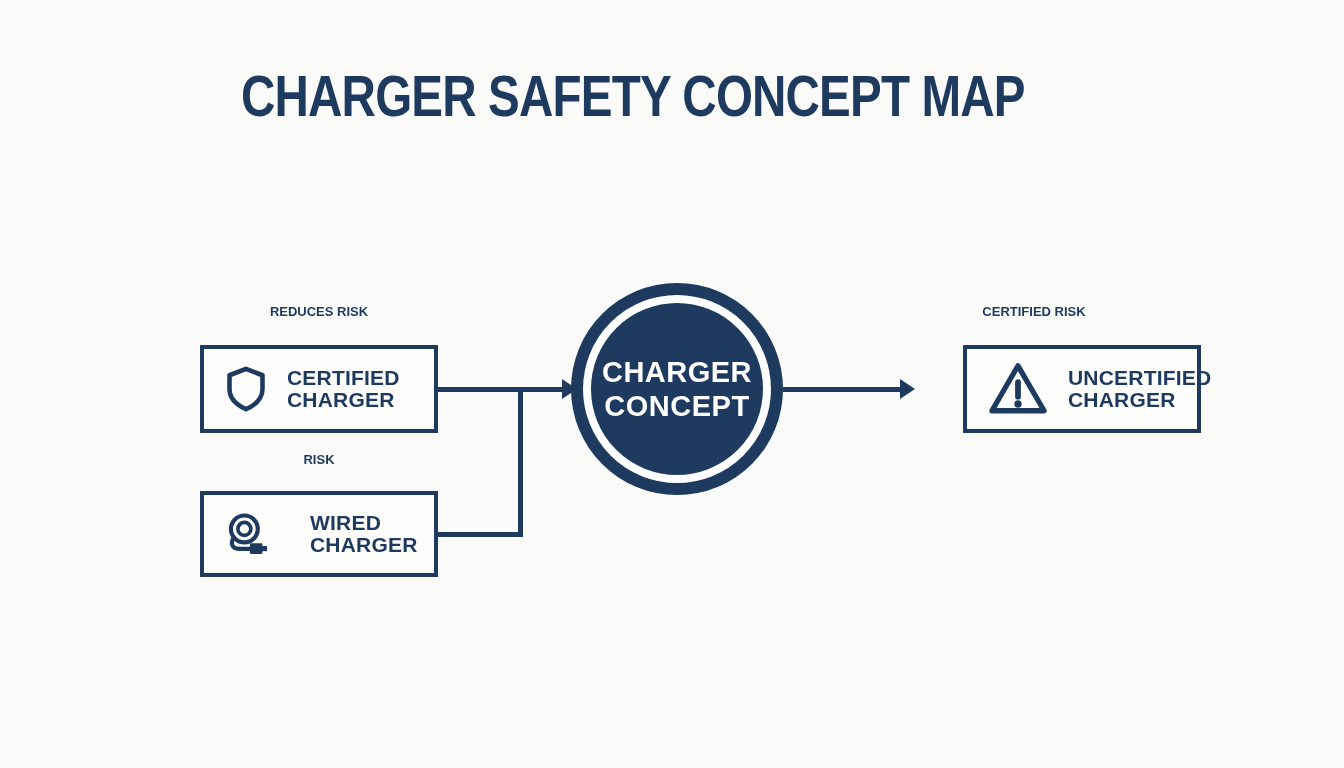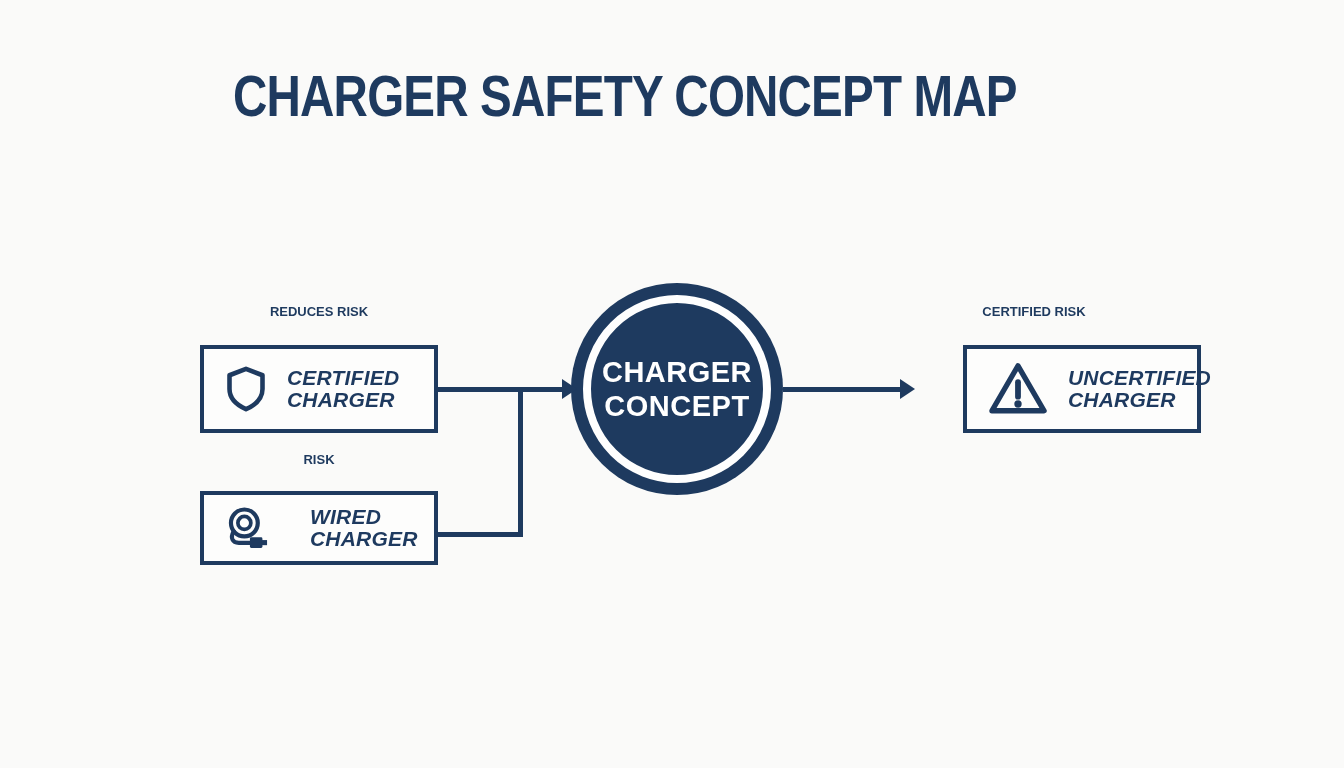--- a/index.html
+++ b/index.html
@@ -9,21 +9,21 @@
     background: #fafaf9;
     position: relative;
     overflow: hidden;
     color: #1e3a5f;
   }
   .canvas { position: absolute; inset: 0; }
 
   
   .title-wrap {
     position: absolute;
-    left: 8px; top: 62;
+    left: 16px; top: 62;
     top: 62px;
     width: 1234px;
     text-align: center;
   }
   .title {
     display: inline-block;
     font-size: 58px;
     font-weight: 700;
     letter-spacing: -1px;
     color: #1e3a5f;
@@ -46,21 +46,20 @@
   
   .node-box {
     position: absolute;
     width: 238px;
     background: #fdfdfc;
     border: 4.5px solid #1e3a5f;
     display: flex;
     align-items: center;
     padding-left: 20px;
     gap: 19px;
-    font-style: italic;
   }
   .node-text {
     font-size: 21px;
     font-weight: 700;
     line-height: 22px;
     color: #1e3a5f;
     letter-spacing: 0.2px;
   }
   .icon-slot { flex: 0 0 auto; display: flex; align-items: center; justify-content: center; }
 
@@ -121,21 +120,21 @@
       <svg width="44" height="50" viewBox="0 0 48 52" fill="none">
         <path d="M24 4 L42 11 V26 C42 37 33 44 24 48 C15 44 6 37 6 26 V11 Z" stroke="#1e3a5f" stroke-width="5" stroke-linejoin="round"></path>
       </svg>
     </span>
     <span class="node-text">
       <span>CERTIFIED</span><br>
       <span>CHARGER</span>
     </span>
   </div>
 
-  <div class="node-box" style="left:200px; top:491px; height:74px;gap:36px;">
+  <div class="node-box" style="left:200px; top:491px; height:86px;gap:36px;">
     <span class="icon-slot">
       <svg width="50" height="47" viewBox="0 0 54 50" fill="none">
         <circle cx="22" cy="19" r="14.5" stroke="#1e3a5f" stroke-width="4.5"></circle>
         <circle cx="22" cy="19" r="7" stroke="#1e3a5f" stroke-width="4"></circle>
         <path d="M10.5 28 C6.5 35 9 40.5 16 40.5 L29 40.5" stroke="#1e3a5f" stroke-width="4.5" stroke-linecap="round"></path>
         <rect x="28" y="34.5" width="13.5" height="11.5" rx="1.5" fill="#1e3a5f"></rect>
         <rect x="41" y="37.5" width="5.5" height="5.5" fill="#1e3a5f"></rect>
       </svg>
     </span>
     <span class="node-text">WIRED CHARGER</span>

